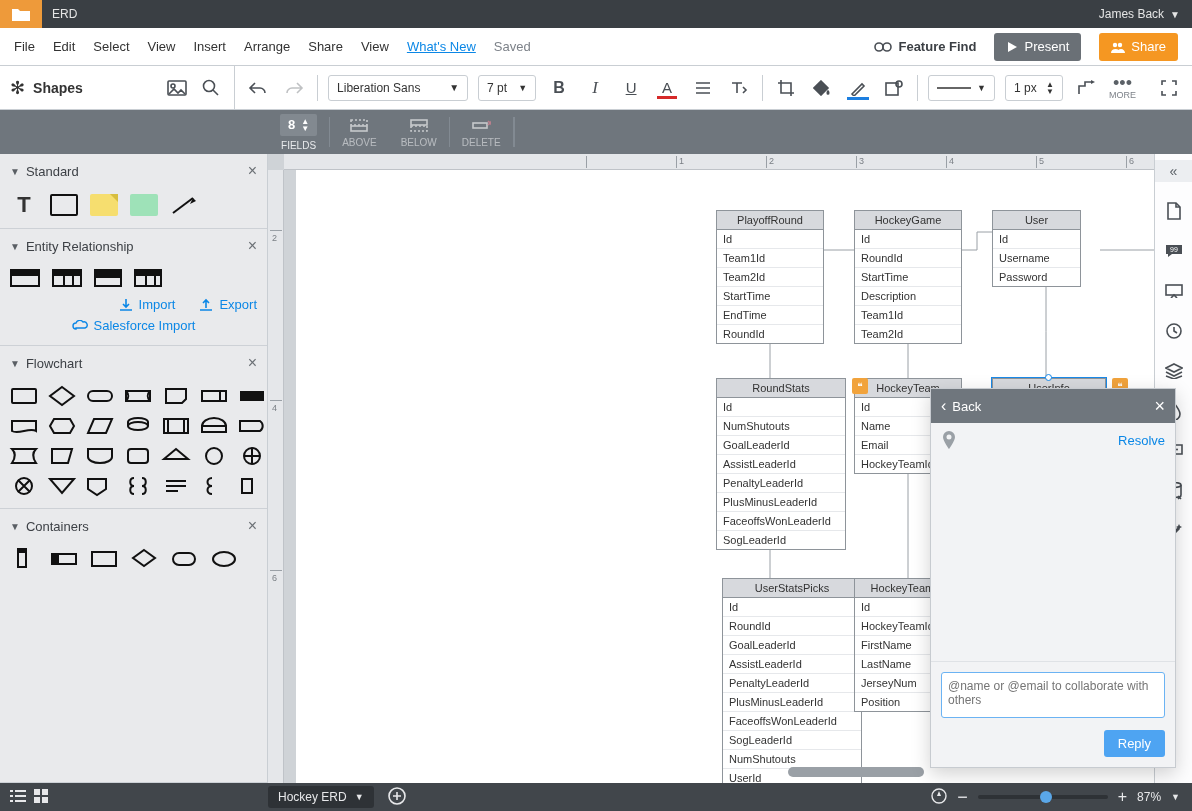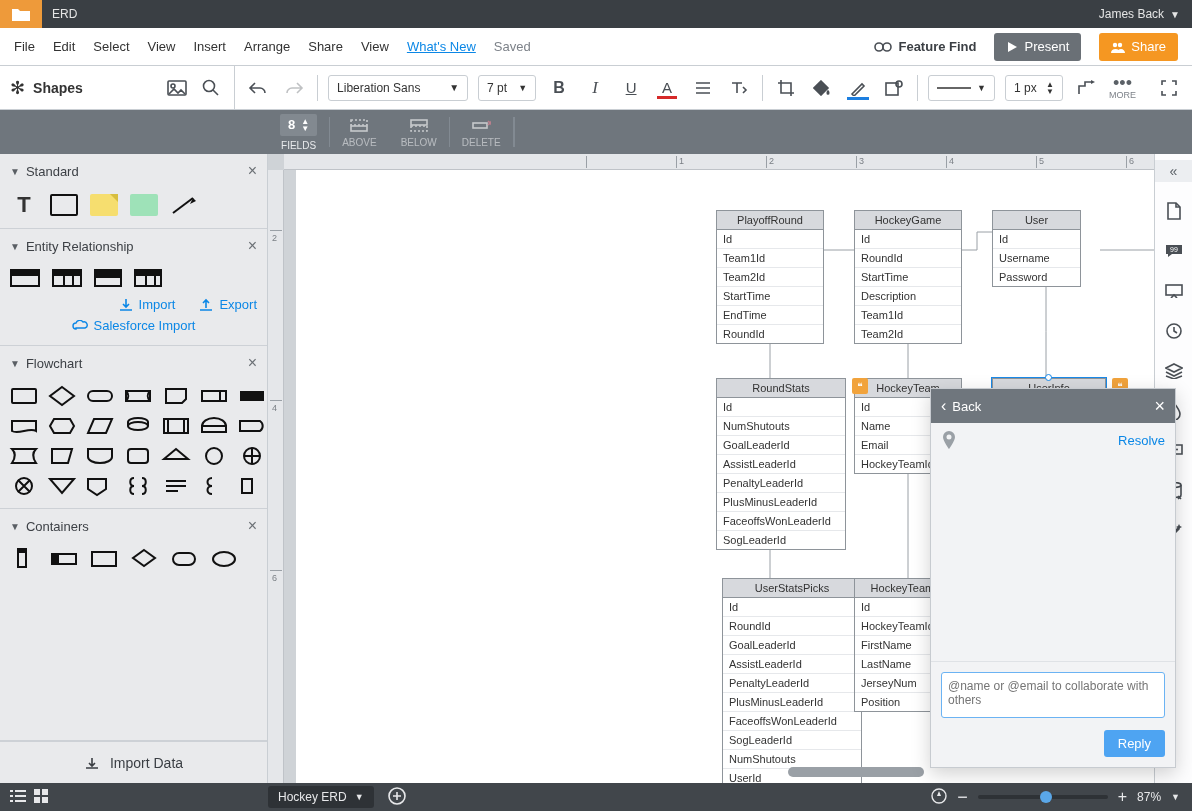--- a/index.html
+++ b/index.html
@@ -609,26 +609,20 @@
               <rect x="3" y="6" width="22" height="12" rx="6" fill="none" stroke="#111" stroke-width="2"></rect>
             </svg>
           </div>
           <div class="fs">
             <svg width="28" height="24" viewBox="0 0 28 24">
               <ellipse cx="14" cy="12" rx="11" ry="7" fill="none" stroke="#111" stroke-width="2"></ellipse>
             </svg>
           </div>
         </div>
     </div>
-    <div class="importbar">
-      <svg width="16" height="14" viewBox="0 0 16 14" fill="none" stroke="#3a3e43" stroke-width="1.6">
-          <path d="M2 12h12M8 2v8M5 7l3 3 3-3"></path>
-        </svg>
-      <span>Import Data</span>
-    </div>
   </div>
 
   <div class="canvaswrap">
     <div class="ruler-h" id="rulerh">
         <div class="tick" style="left: 302px;"></div>
         <div class="tick" style="left: 392px;"></div>
         <div class="lbl" style="left: 392px;">1</div>
         <div class="tick" style="left: 482px;"></div>
         <div class="lbl" style="left: 482px;">2</div>
         <div class="tick" style="left: 572px;"></div>

